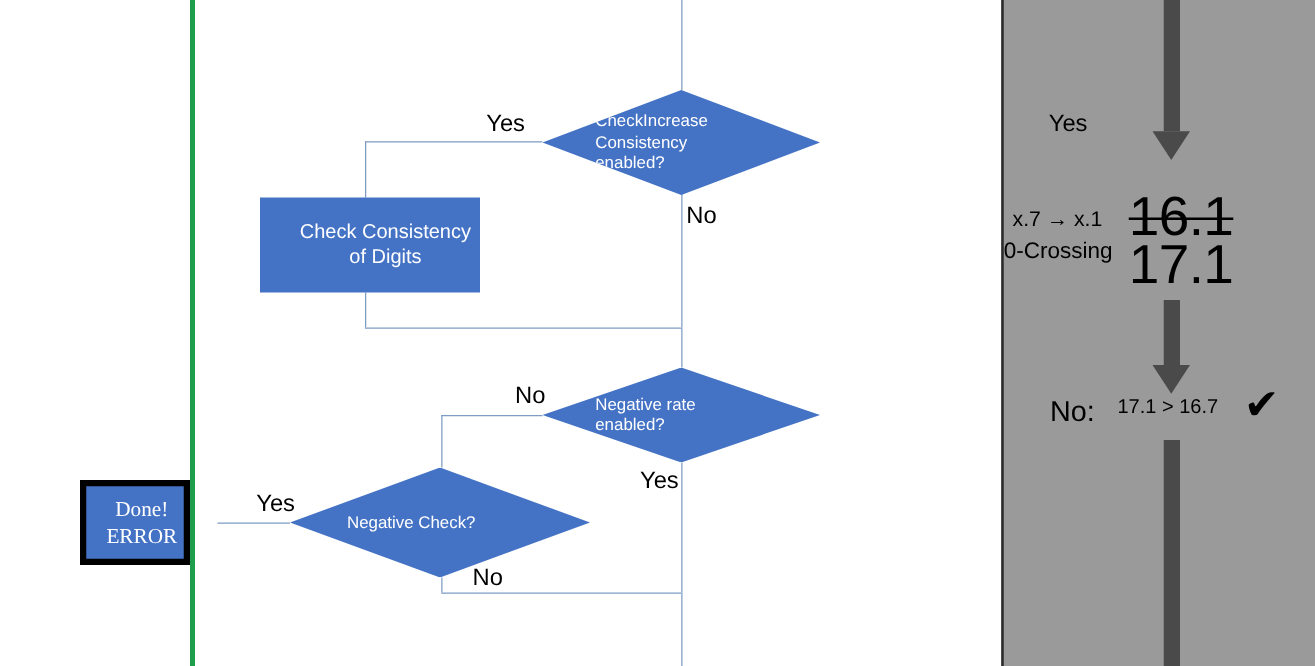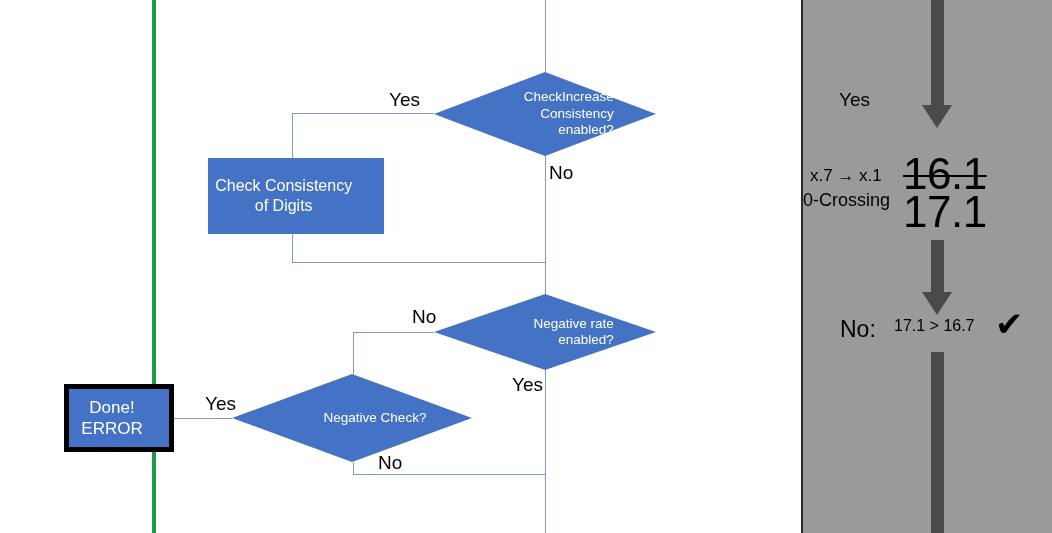--- a/index.html
+++ b/index.html
@@ -31,37 +31,37 @@
   }
 
   
   .diamond {
     position: absolute;
     background: #4472c4;
     clip-path: polygon(50% 0%, 100% 50%, 50% 100%, 0% 50%);
     display: flex;
     align-items: center;
     justify-content: center;
-    text-align: right;
+    text-align: left;
     color: #ffffff;
     line-height: 1.22;
   }
   .diamond .dtext {
     display: block;
     width: 62%;
     white-space: pre-line;
   }
 
   
   .proc-box {
     position: absolute;
     background: #4472c4;
     display: flex;
     align-items: center;
-    justify-content: flex-start;
+    justify-content: flex-end;
     text-align: center;
     color: #ffffff;
     line-height: 1.25;
   }
   .proc-box .ptext {
     display: block;
     white-space: pre-line;
     width: 86%;
   }
   .proc-box.outlined {
@@ -173,21 +173,21 @@
 
   <div class="diamond" style="left:434px; top:294px; width:222px; height:76px; font-size:13.5px;">
     <span class="dtext">Negative rate
 enabled?</span>
   </div>
 
   <div class="diamond" style="left:232px; top:374px; width:240px; height:88px; font-size:13.5px;">
     <span class="dtext">Negative Check?</span>
   </div>
 
-  <div class="proc-box outlined" style="left:64px; top:384px; width:110px; height:68px; font-size:17px;">
+  <div class="proc-box outlined" style="left:64px; top:384px; width:88px; height:68px; font-size:17px;font-family:Liberation Serif, serif;">
     <span class="ptext">Done!
 ERROR</span>
   </div>
 
   <div class="edge-label" style="left:389px; top:90px;">Yes</div>
 
   <div class="edge-label" style="left:549px; top:163px;">No</div>
 
   <div class="edge-label" style="left:412px; top:307px;">No</div>
 

